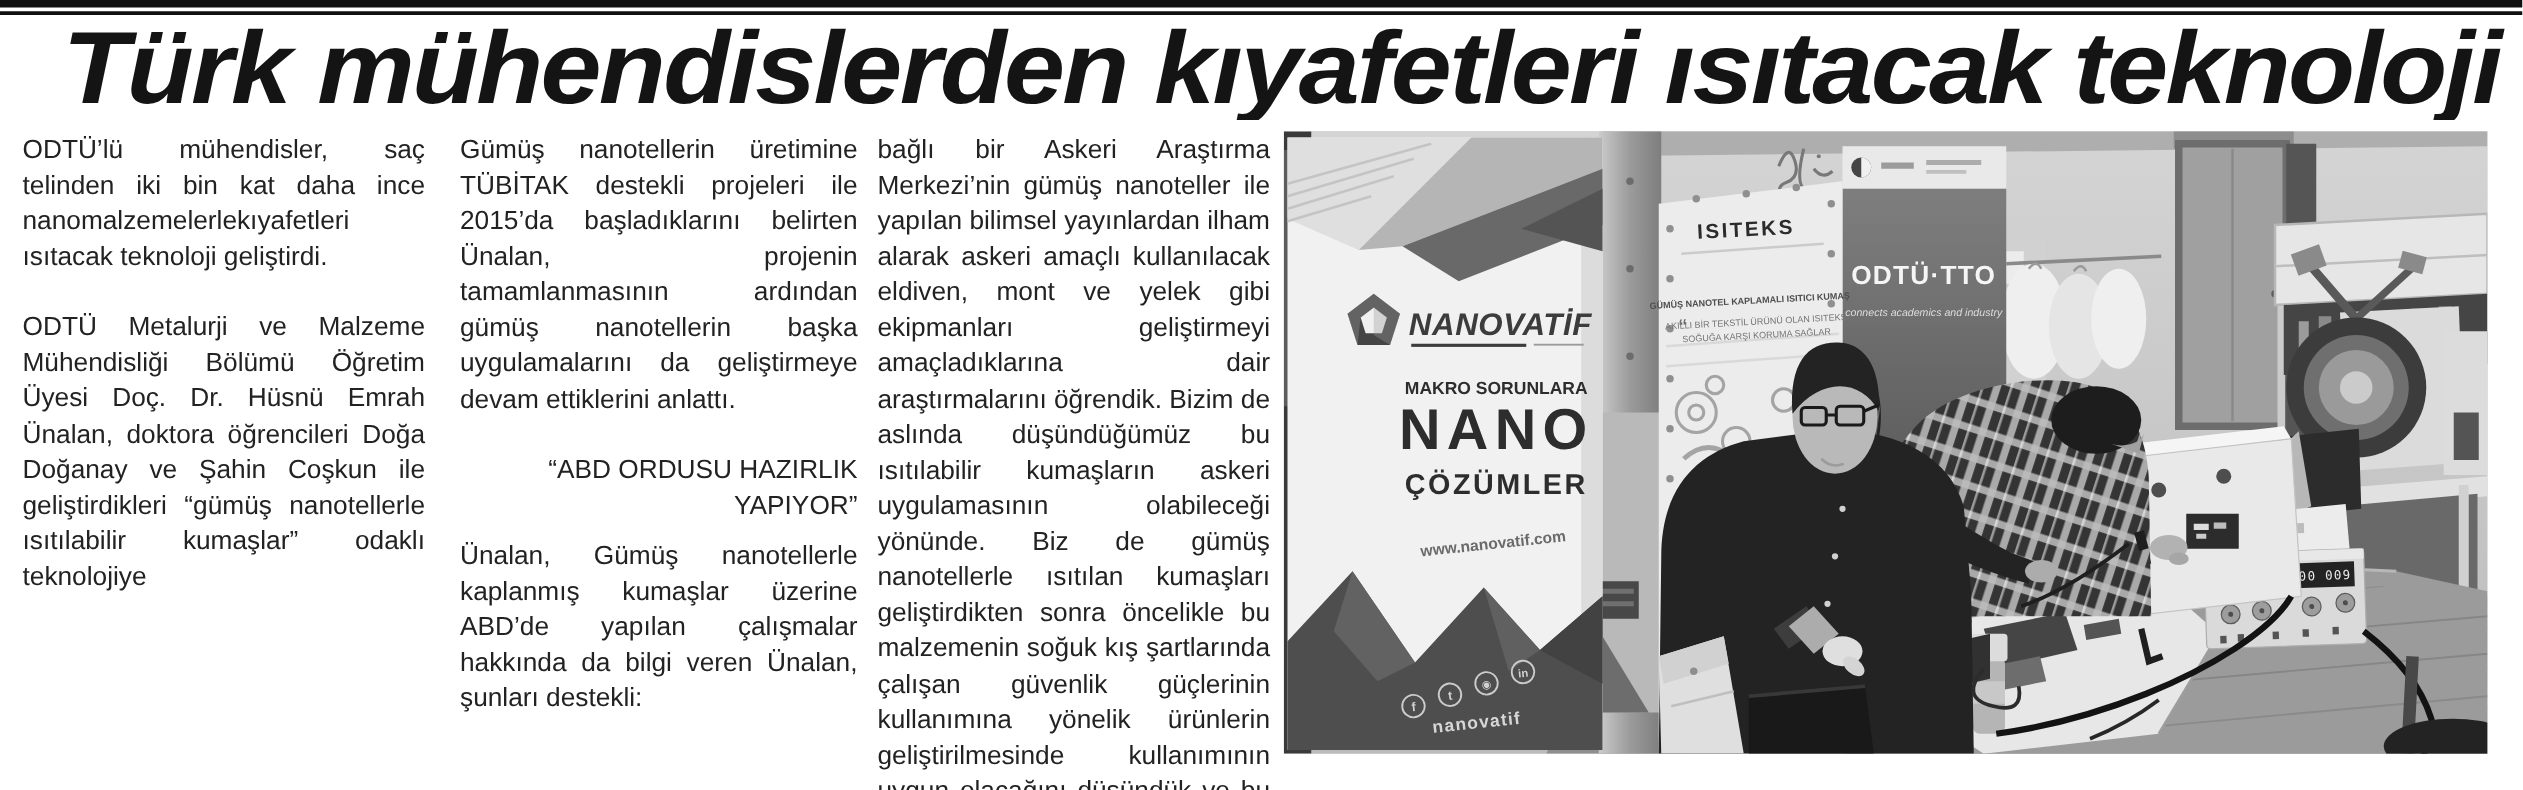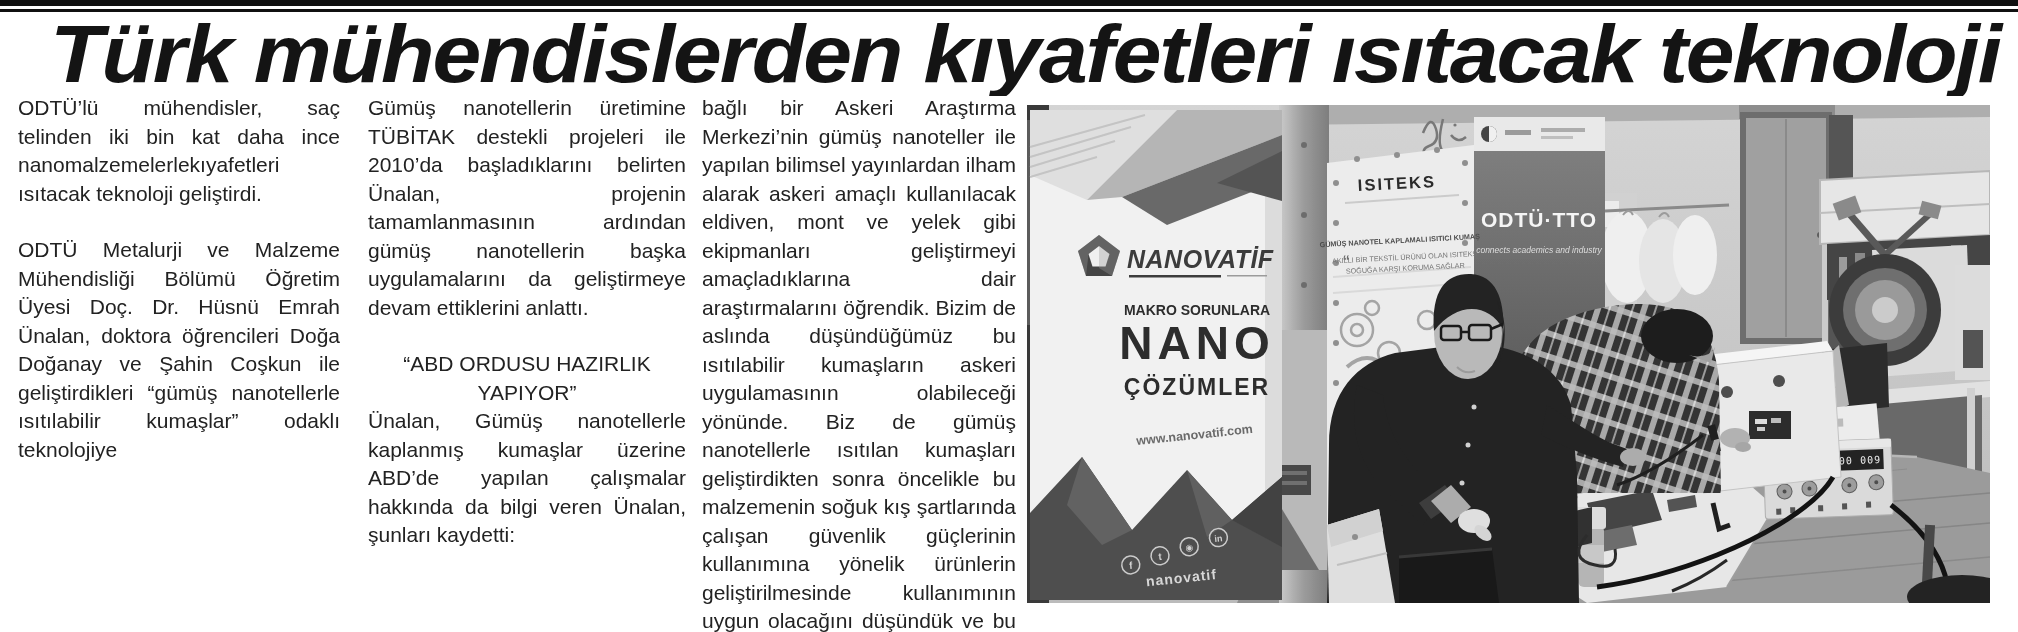--- a/index.html
+++ b/index.html
@@ -2,22 +2,22 @@
 <html><head>
 <meta charset="utf-8">
 <style>
   html,body{margin:0;padding:0;background:#ffffff;}
   body{width:2018px;height:632px;overflow:hidden;font-family:"Liberation Sans",sans-serif;}
   .page{position:relative;width:2018px;height:632px;background:#fff;}
   .topbar{position:absolute;left:0;top:0;width:2018px;height:6px;background:#101010;}
   .topline{position:absolute;left:0;top:9px;width:2018px;height:3px;background:#101010;}
   .headline-wrap{position:absolute;left:0;top:4px;width:2018px;height:92px;font-style:italic;}
   .col{position:absolute;top:94px;font-size:21px;line-height:28.5px;color:#222;text-align:justify;}
-  .col p{margin:0 0 28px 0;}
-  .col p.subhead{white-space:pre-line;margin-bottom:0;text-align:center;}
+  .col p{margin:12px 0 28px 0;}
+  .col p.subhead{white-space:pre-line;margin-bottom:0;text-align:right;}
   .col p.lastp{margin-bottom:0;}
   .col1{left:18px;width:322px;}
   .col2{left:368px;width:318px;}
   .col3{left:702px;width:314px;}
   .photo{position:absolute;left:1027px;top:105px;width:963px;height:498px;overflow:hidden;
          background:#c7c7c7;filter:grayscale(1) contrast(1.03);}
   svg text{font-family:"Liberation Sans",sans-serif;}
   .mono{font-family:"DejaVu Sans Mono",monospace;}
 </style>
 </head>
@@ -33,24 +33,24 @@
       <text x="50" y="78" font-size="82" font-weight="bold" fill="#141414" letter-spacing="-2" textLength="1950" lengthAdjust="spacingAndGlyphs">Türk mühendislerden kıyafetleri ısıtacak teknoloji</text>
     </svg>
   </div>
 
   <div class="col col1">
     <p>ODTÜ’lü mühendisler, saç telinden iki bin kat daha ince nanomalzemelerlekıyafetleri ısıtacak teknoloji geliştirdi.</p>
     <p class="lastp">ODTÜ Metalurji ve Malzeme Mühendisliği Bölümü Öğretim Üyesi Doç. Dr. Hüsnü Emrah Ünalan, doktora öğrencileri Doğa Doğanay ve Şahin Coşkun ile geliştirdikleri “gümüş nanotellerle ısıtılabilir kumaşlar” odaklı teknolojiye</p>
   </div>
 
   <div class="col col2">
-    <p>Gümüş nanotellerin üretimine TÜBİTAK destekli projeleri ile 2010’da başladıklarını belirten Ünalan, projenin tamamlanmasının ardından gümüş nanotellerin başka uygulamalarını da geliştirmeye devam ettiklerini anlattı.</p>
+    <p>Gümüş nanotellerin üretimine TÜBİTAK destekli projeleri ile 2015’da başladıklarını belirten Ünalan, projenin tamamlanmasının ardından gümüş nanotellerin başka uygulamalarını da geliştirmeye devam ettiklerini anlattı.</p>
     <p class="subhead">“ABD ORDUSU HAZIRLIK
 YAPIYOR”</p>
-    <p>Ünalan, Gümüş nanotellerle kaplanmış kumaşlar üzerine ABD’de yapılan çalışmalar hakkında da bilgi veren Ünalan, şunları kaydetti:</p>
+    <p>Ünalan, Gümüş nanotellerle kaplanmış kumaşlar üzerine ABD’de yapılan çalışmalar hakkında da bilgi veren Ünalan, şunları destekli:</p>
 
   </div>
 
   <div class="col col3">
     <p class="lastp">bağlı bir Askeri Araştırma Merkezi’nin gümüş nanoteller ile yapılan bilimsel yayınlardan ilham alarak askeri amaçlı kullanılacak eldiven, mont ve yelek gibi ekipmanları geliştirmeyi amaçladıklarına dair araştırmalarını öğrendik. Bizim de aslında düşündüğümüz bu ısıtılabilir kumaşların askeri uygulamasının olabileceği yönünde. Biz de gümüş nanotellerle ısıtılan kumaşları geliştirdikten sonra öncelikle bu malzemenin soğuk kış şartlarında çalışan güvenlik güçlerinin kullanımına yönelik ürünlerin geliştirilmesinde kullanımının uygun olacağını düşündük ve bu amaçla prototipler geliştirmeye başladık.”</p>
   </div>
 
   <div class="photo">
     <svg viewBox="0 0 963 498" width="963" height="498">
       <defs>

